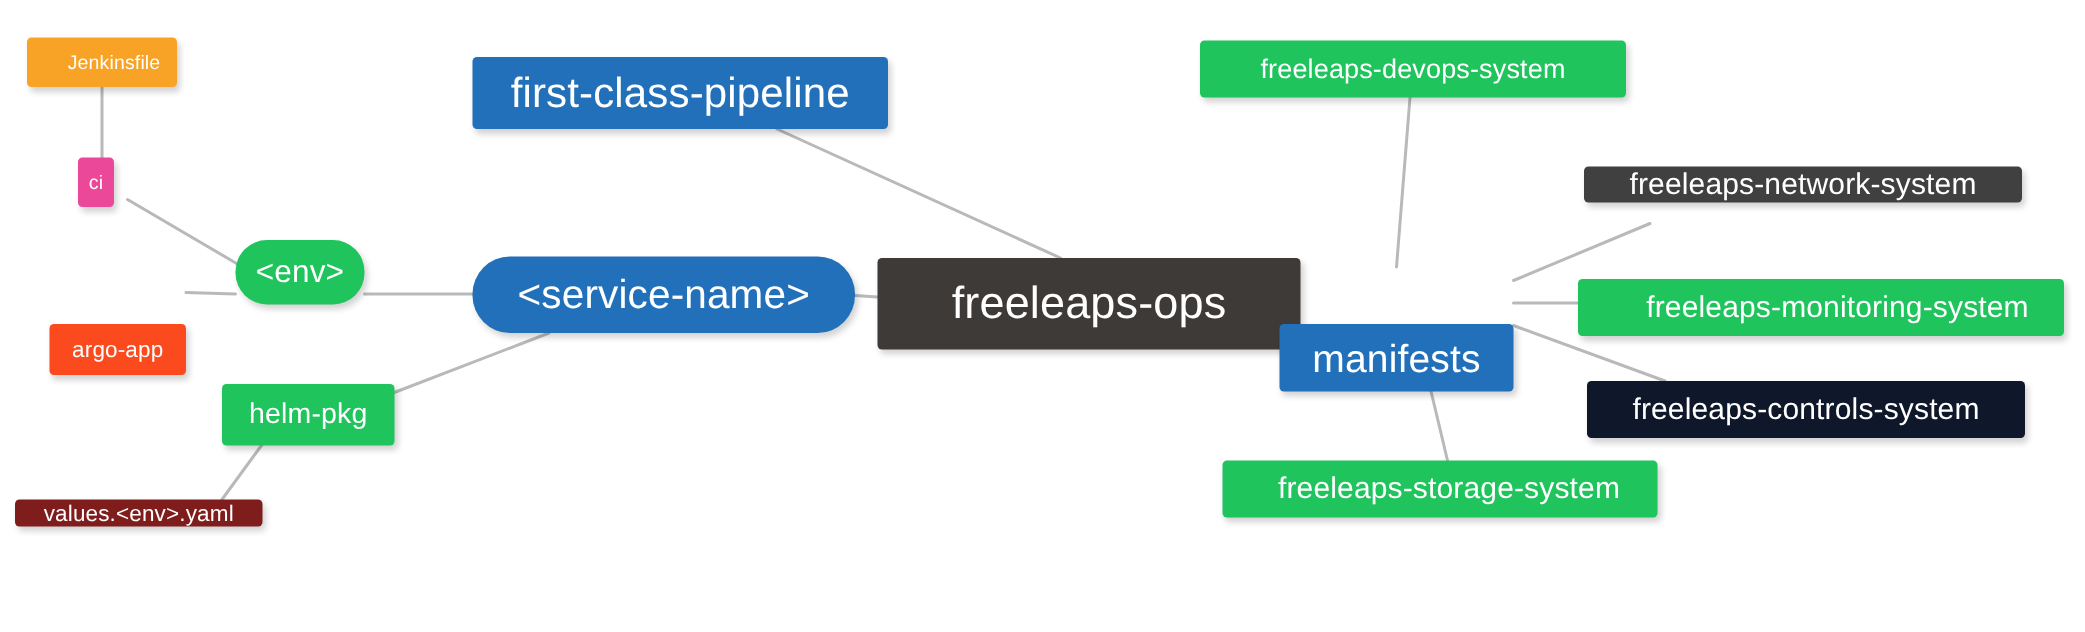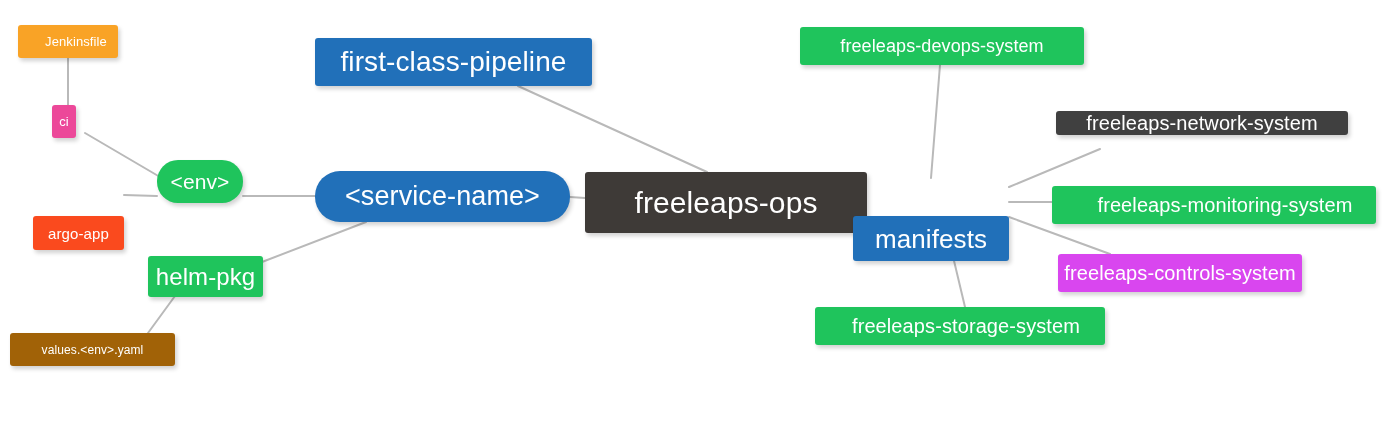--- a/index.html
+++ b/index.html
@@ -61,25 +61,25 @@
       <line x1="1009" y1="187" x2="1100" y2="149" stroke="#b9b9b9" stroke-width="2" stroke-linecap="round"></line>
       <line x1="1009" y1="202" x2="1052" y2="202" stroke="#b9b9b9" stroke-width="2" stroke-linecap="round"></line>
       <line x1="1009" y1="217" x2="1110" y2="254" stroke="#b9b9b9" stroke-width="2" stroke-linecap="round"></line>
       <line x1="945" y1="223" x2="965" y2="307" stroke="#b9b9b9" stroke-width="2" stroke-linecap="round"></line>
     </svg>
   <div id="node-layer">
       <div class="node" style="left: 18px; top: 25px; width: 100px; height: 33px; background: rgb(249, 163, 38); font-size: 13px; padding-left: 16px;">Jenkinsfile</div>
       <div class="node" style="left: 52px; top: 105px; width: 24px; height: 33px; background: #ec4899; font-size: 13px;">ci</div>
       <div class="node" style="left: 33px; top: 177px; width: 91px; height: 34px; background: rgb(250, 74, 30); font-size: 15px; margin-top: 39px;">argo-app</div>
       <div class="node" style="left: 157px; top: 160px; width: 86px; height: 43px; background: rgb(31, 196, 92); font-size: 21px; border-radius: 21px;">&lt;env&gt;</div>
-      <div class="node" style="left: 148px; top: 256px; width: 115px; height: 41px; background: rgb(31, 196, 92); font-size: 24px;">helm-pkg</div>
-      <div class="node" style="left: 10px; top: 333px; width: 165px; height: 33px; background: #a16207; font-size: 12px;">values.&lt;env&gt;.yaml</div>
+      <div class="node" style="left: 148px; top: 256px; width: 115px; height: 41px; background: rgb(31, 196, 92); font-size: 19px;">helm-pkg</div>
+      <div class="node" style="left: 10px; top: 333px; width: 165px; height: 18px; background: #7f1d1d; font-size: 15px;">values.&lt;env&gt;.yaml</div>
       <div class="node" style="left: 315px; top: 38px; width: 277px; height: 48px; background: rgb(33, 112, 185); font-size: 28px;">first-class-pipeline</div>
       <div class="node" style="left: 315px; top: 171px; width: 255px; height: 51px; background: rgb(33, 112, 185); font-size: 27px; border-radius: 25px;">&lt;service-name&gt;</div>
       <div class="node" style="left: 585px; top: 172px; width: 282px; height: 61px; background: rgb(62, 58, 55); font-size: 30px;">freeleaps-ops</div>
       <div class="node" style="left: 853px; top: 178px; width: 156px; height: 45px; background: rgb(33, 112, 185); font-size: 26px; margin-top: 38px;">manifests</div>
       <div class="node" style="left: 800px; top: 27px; width: 284px; height: 38px; background: rgb(31, 196, 92); font-size: 18px; text-align: right;">freeleaps-devops-system</div>
       <div class="node" style="left: 1056px; top: 111px; width: 292px; height: 24px; background: #404040; font-size: 20px;">freeleaps-network-system</div>
       <div class="node" style="left: 1052px; top: 186px; width: 324px; height: 38px; background: rgb(31, 196, 92); font-size: 20px; padding-left: 22px;">freeleaps-monitoring-system</div>
-      <div class="node" style="left: 1058px; top: 254px; width: 244px; height: 38px; background: #d946ef; font-size: 20px;">freeleaps-controls-system</div>
+      <div class="node" style="left: 1058px; top: 254px; width: 292px; height: 38px; background: #0f172a; font-size: 20px;">freeleaps-controls-system</div>
       <div class="node" style="left: 815px; top: 307px; width: 290px; height: 38px; background: rgb(31, 196, 92); font-size: 20px; padding-left: 12px;">freeleaps-storage-system</div>
     </div>
 </div>
 
 </body></html>

